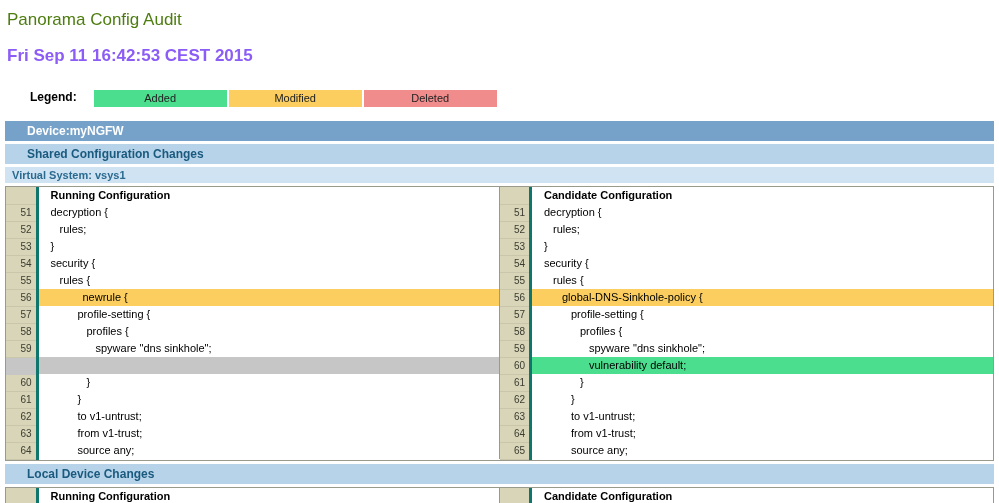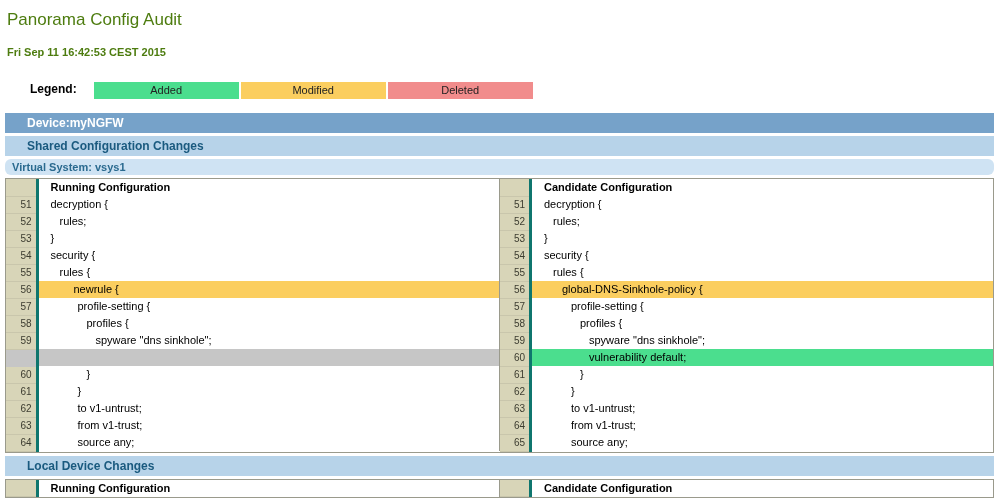--- a/index.html
+++ b/index.html
@@ -9,35 +9,35 @@
     font-family: "Liberation Sans", sans-serif;
     color: #000;
   }
   .page { padding: 6px 5px 0 5px; }
 
   .page-title {
     font-size: 17px; font-weight: normal; color: #4d7c0f;
     margin: 4px 0 16px 2px;
   }
   .timestamp {
-    font-size: 11px; font-weight: bold; color: #4d7c0f;
+    font-size: 17px; font-weight: bold; color: #8b5cf6;
     margin: 0 0 24px 2px;
   }
 
   .legend-row { display: flex; align-items: flex-start; margin: 0 0 14px 25px; }
   .legend-label { font-size: 12px; font-weight: bold; margin-right: 17px; }
   .legend-box {
-    display: inline-block; width: 145px; height: 17px; line-height: 17px;
+    display: inline-block; width: 133px; height: 17px; line-height: 17px;
     text-align: center; font-size: 11px; color: #222; margin-right: 2px;
   }
 
   .bar { width: 100%; font-weight: bold; padding: 3px 22px; margin-bottom: 3px; }
   .bar-device { background: #76A2C9; color: #ffffff; font-size: 12px; }
   .bar-section { background: #B7D3E9; color: #1A5A7F; font-size: 12px; }
-  .bar-vsys { background: #CFE3F3; color: #2A6A8F; font-size: 11px; padding: 2px 7px; border-radius: 6px; }
+  .bar-vsys { background: #CFE3F3; color: #2A6A8F; font-size: 11px; padding: 2px 7px; }
 
   .diff { display: flex; border: 1px solid #9A9A8C; background: #fff; }
   table.pane { width: 50%; border-collapse: collapse; table-layout: fixed; }
   table.pane.left { border-right: 1px solid #9A9A8C; }
   col.col-gutter { width: 31px; }
 
   td { height: 17px; padding: 0; vertical-align: middle; }
   td.gutter {
     background: #D8D5B8;
     border-right: 3px solid #0f766e;
@@ -106,21 +106,21 @@
           <tr>
             <td class="gutter">54</td>
             <td class="code" style="padding-left: 12px;">security {</td>
           </tr>
           <tr>
             <td class="gutter">55</td>
             <td class="code" style="padding-left: 21px;">rules {</td>
           </tr>
           <tr>
             <td class="gutter">56</td>
-            <td class="code modified" style="padding-left: 35px;">newrule {</td>
+            <td class="code modified" style="padding-left: 44px;">newrule {</td>
           </tr>
           <tr>
             <td class="gutter">57</td>
             <td class="code" style="padding-left: 39px;">profile-setting {</td>
           </tr>
           <tr>
             <td class="gutter">58</td>
             <td class="code" style="padding-left: 48px;">profiles {</td>
           </tr>
           <tr>

